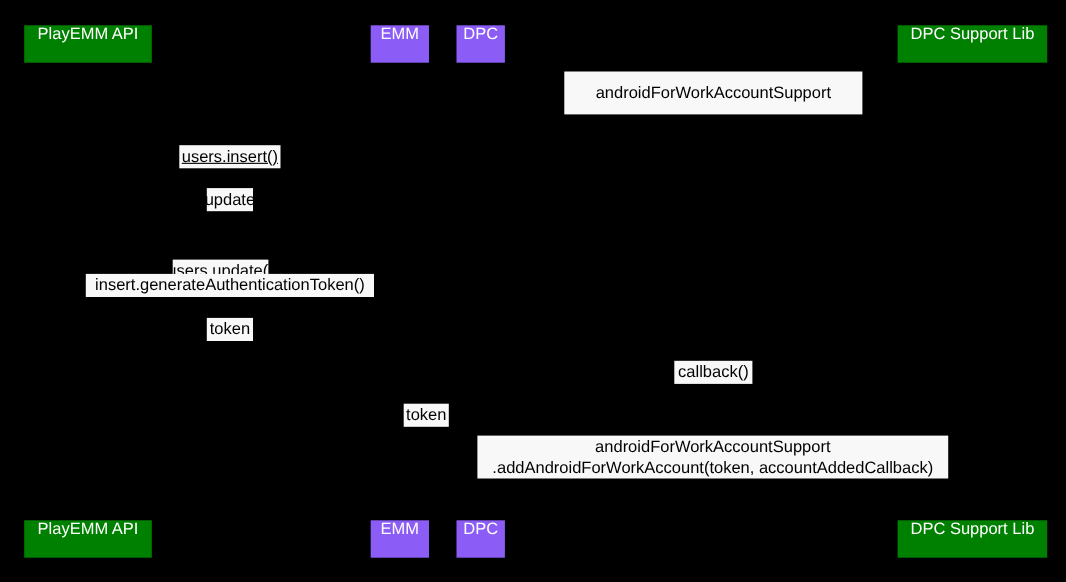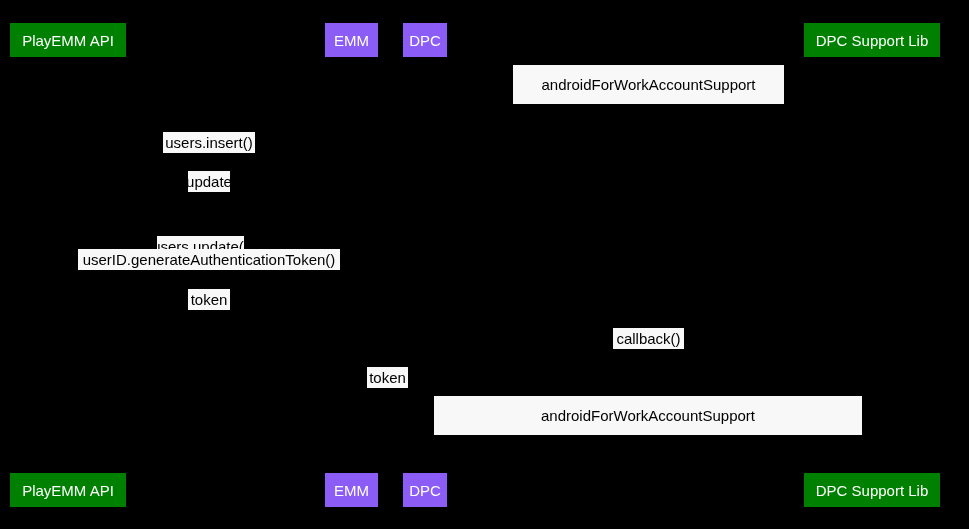--- a/index.html
+++ b/index.html
@@ -11,27 +11,28 @@
     position: relative;
     width: 969px;
     height: 529px;
     background: #000000;
     overflow: hidden;
     font-family: "Liberation Sans", sans-serif;
   }
   .participant {
     position: absolute;
     display: flex;
-    align-items: center;
+    align-items: flex-start;
     justify-content: center;
     color: #ffffff;
     font-size: 15px;
     line-height: 1;
     white-space: nowrap;
     box-sizing: border-box;
+    margin-left: 12px;
   }
   .participant.green { background: #008000; }
   .participant.blue  { background: #8b5cf6; }
 
   .msg {
     position: absolute;
     background: #f8f8f8;
     color: #000000;
     font-size: 15px;
     line-height: 19px;
@@ -69,21 +70,21 @@
     <div class="participant blue" style="left: 325px; top: 473px; width: 53px; height: 34px;">
       <span>EMM</span>
     </div>
     <div class="participant blue" style="left: 403px; top: 473px; width: 44px; height: 34px;">
       <span>DPC</span>
     </div>
     <div class="participant green" style="left: 804px; top: 473px; width: 136px; height: 34px;">
       <span>DPC Support Lib</span>
     </div>
     <div class="msg multi" style="left: 513px; top: 65px; width: 271px; height: 39px;"><span class="line">androidForWorkAccountSupport</span></div>
-    <div class="msg single" style="left: 163px; top: 132px; width: 92px; height: 21px;"><span class="line">users.insert()</span></div>
+    <div class="msg single" style="left: 163px; top: 132px; width: 92px; height: 21px; text-decoration: underline;"><span class="line">users.insert()</span></div>
     <div class="msg single" style="left: 188px; top: 171px; width: 42px; height: 21px;"><span class="line">update</span></div>
     <div class="msg single" style="left: 157px; top: 210px; width: 87px; height: 21px; margin-top: 26px;"><span class="line">users.update()</span></div>
-    <div class="msg single" style="left: 78px; top: 249px; width: 262px; height: 21px;"><span class="line">userID.generateAuthenticationToken()</span></div>
+    <div class="msg single" style="left: 78px; top: 249px; width: 262px; height: 21px;"><span class="line">insert.generateAuthenticationToken()</span></div>
     <div class="msg single" style="left: 188px; top: 289px; width: 42px; height: 21px;"><span class="line">token</span></div>
     <div class="msg single" style="left: 613px; top: 328px; width: 71px; height: 21px; align-items: center;"><span class="line">callback()</span></div>
     <div class="msg single" style="left: 367px; top: 367px; width: 41px; height: 21px;"><span class="line">token</span></div>
-    <div class="msg multi" style="left: 434px; top: 396px; width: 428px; height: 39px;"><span class="line">androidForWorkAccountSupport</span></div>
+    <div class="msg multi" style="left: 434px; top: 396px; width: 428px; height: 39px;"><span class="line">androidForWorkAccountSupport</span><span class="line">.addAndroidForWorkAccount(token, accountAddedCallback)</span></div>
   </div>
 
 </body></html>

